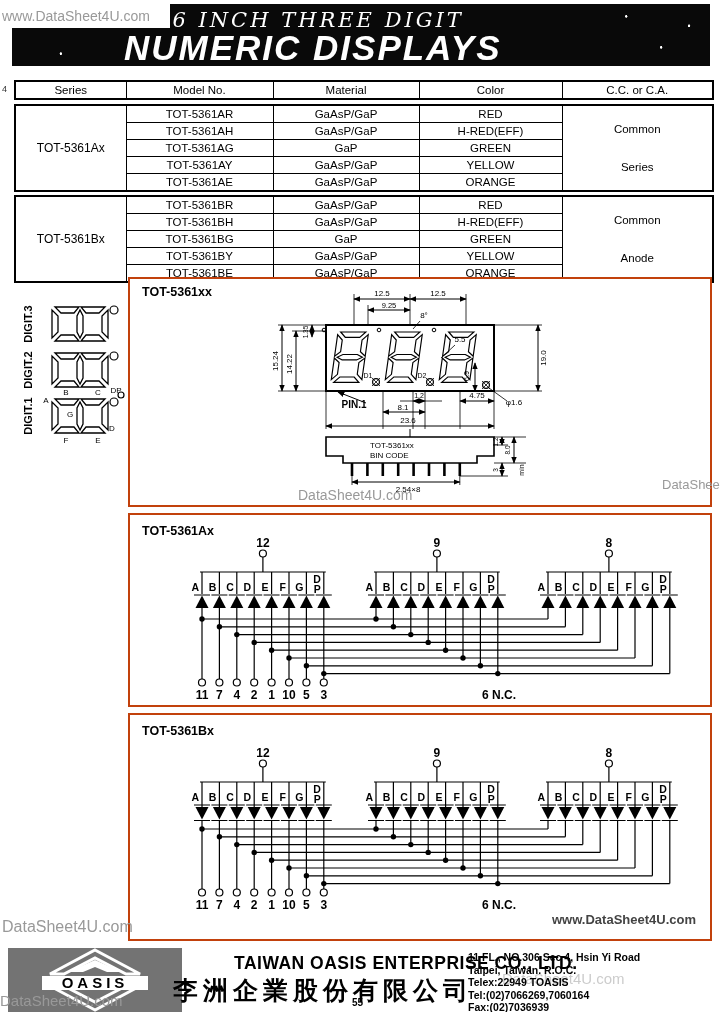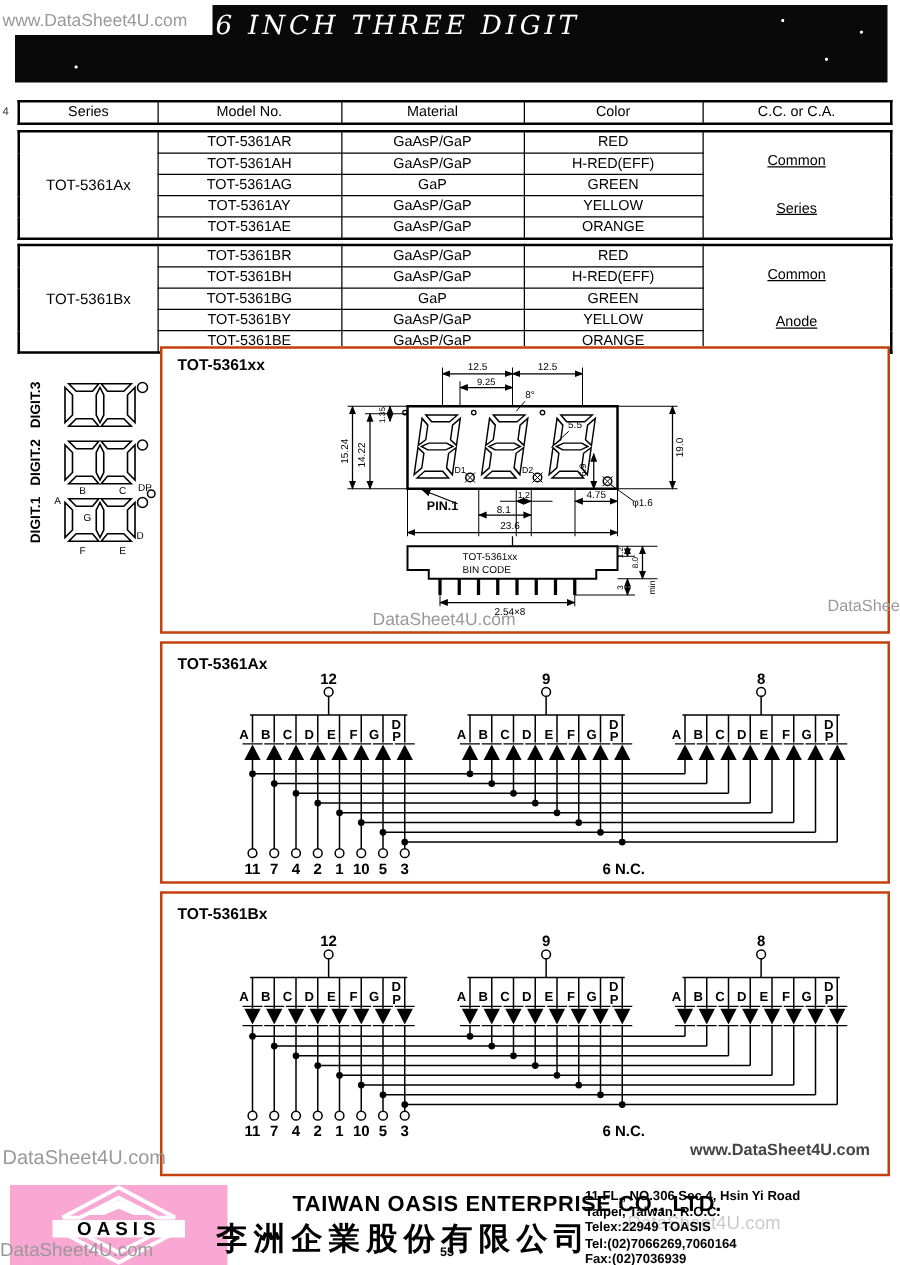--- a/index.html
+++ b/index.html
@@ -24,37 +24,38 @@
   #table-area{left:14px;top:80px;width:698px;}
   table.spec{border-collapse:collapse;table-layout:fixed;width:698px;background:#fff;
              font-size:11.5px;}
   table.spec{border:2px solid #000;}
   table.spec td, table.spec th{border:1px solid #000;text-align:center;padding:0;height:16px;
              font-weight:normal;overflow:hidden;white-space:nowrap;}
   table.hdr{margin-bottom:4px;}
   table.blk{margin-bottom:3px;}
   td.series{font-size:12px;}
   td.cc div{line-height:14px;}
-  td.cc{vertical-align:middle;text-decoration:underline;}
+  td.cc{vertical-align:middle;}
   .ccwrap{display:flex;flex-direction:column;justify-content:space-around;height:76px;}
   
   .obox{border:2px solid #c2410c;background:#fff;}
   .boxlabel{position:absolute;left:12px;top:6px;font-weight:bold;font-size:12.5px;}
   svg text{font-family:"Liberation Sans",sans-serif;fill:#000;}
   .pagenum{font-weight:bold;font-size:10px;}
   .footer-co{font-weight:bold;font-size:17.5px;letter-spacing:0.5px;white-space:nowrap;}
   .footer-cn{font-weight:bold;font-size:25px;letter-spacing:5px;white-space:nowrap;}
   .footer-ad{font-weight:bold;font-size:10.5px;line-height:12.5px;white-space:nowrap;}
   .margin-mark{font-size:9px;color:#333;}
 </style>
 </head>
 <body>
 
 <div class="abs band">
   <div class="t1">0.56 INCH THREE DIGIT</div>
+  <div class="t2">NUMERIC DISPLAYS</div>
 </div>
 <div class="abs wm wm-topleft">www.DataSheet4U.com</div>
 
 <div class="abs margin-mark" style="left:2px;top:84px;">4</div>
 
 <div class="abs" id="table-area">
     <table class="spec hdr">
       <colgroup>
         <col style="width: 111px;">
         <col style="width: 147px;">
@@ -725,21 +726,21 @@
         <line x1="193.79999999999998" y1="158.6" x2="539.8" y2="158.6" stroke="#000" stroke-width="1.2"></line>
         <text x="352" y="184" font-size="12" text-anchor="start" font-weight="bold" transform="rotate(0 352 184)">6 N.C.</text>
       </g>
     </svg>
 </div>
 
 <div class="abs wm" style="left:2px;top:918px;font-size:16px;">DataSheet4U.com</div>
 <div class="abs" style="left:552px;top:912px;font-size:13px;font-weight:bold;color:#444;">www.DataSheet4U.com</div>
 <div class="abs wm" style="left:502px;top:970px;font-size:15px;opacity:.5;">DataSheet4U.com</div>
 
-<div class="abs" style="left:8px;top:948px;width:174px;height:64px;background:#f9a8d4;overflow:hidden;text-align:right;">
+<div class="abs" style="left:8px;top:948px;width:174px;height:64px;background:#737373;overflow:hidden;text-align:right;">
   <svg width="174" height="64" viewBox="0 0 174 64">
     <polygon points="87,2 132,26 118,26 87,10 56,26 42,26" fill="none" stroke="#fff" stroke-width="3"></polygon>
     <polygon points="60,24 87,12 114,24 99,24 87,19 75,24" fill="#fff"></polygon>
     <rect x="34" y="28" width="106" height="14" fill="#fff"></rect>
     <polygon points="87,62 42,38 56,38 87,54 118,38 132,38" fill="none" stroke="#fff" stroke-width="3"></polygon>
     <text x="87" y="40" text-anchor="middle" font-size="15" font-weight="bold" letter-spacing="4" id="logo-text-slot">OASIS</text>
   </svg>
 </div>
 <div class="abs wm" style="left:0px;top:992px;font-size:15px;z-index:6;">DataSheet4U.com</div>
 <div class="abs footer-co" style="left:190px;top:953px;margin-left:44px;">TAIWAN OASIS ENTERPRISE CO., LTD.</div>

